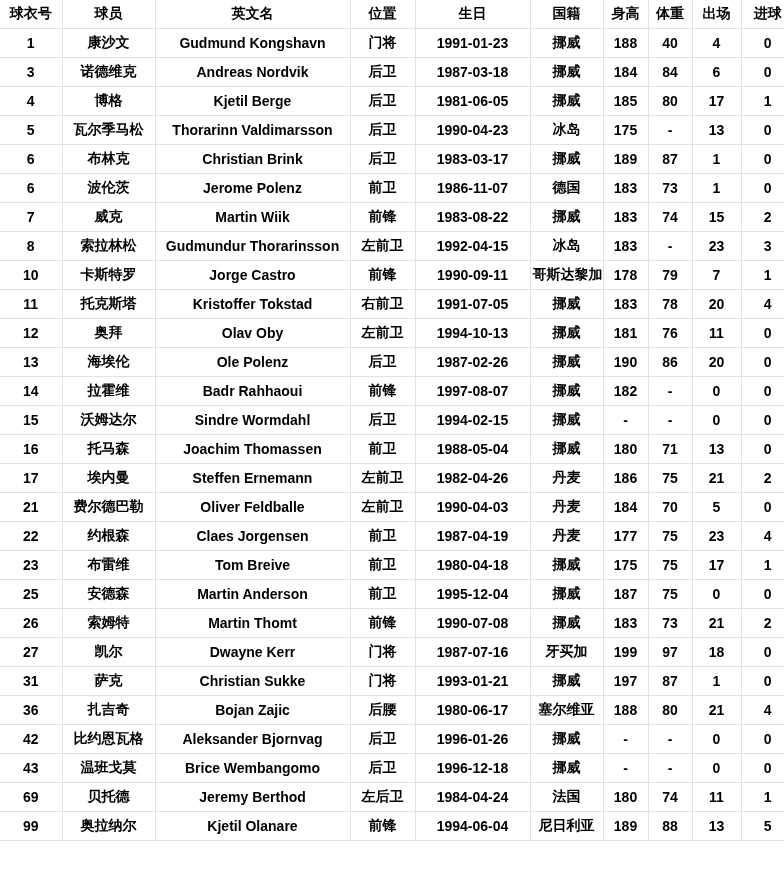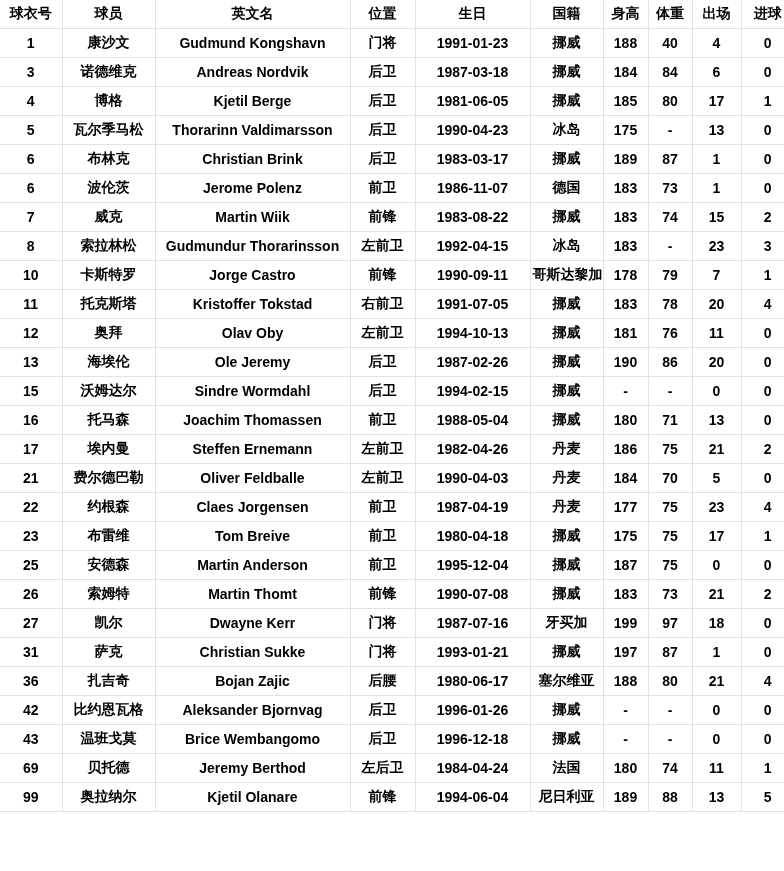--- a/index.html
+++ b/index.html
@@ -204,27 +204,39 @@
           <td>1994-10-13</td>
           <td>挪威</td>
           <td>181</td>
           <td>76</td>
           <td>11</td>
           <td>0</td>
         </tr>
         <tr>
           <td>13</td>
           <td>海埃伦</td>
-          <td>Ole Jeremy</td>
+          <td>Ole Polenz</td>
           <td>后卫</td>
           <td>1987-02-26</td>
           <td>挪威</td>
           <td>190</td>
           <td>86</td>
           <td>20</td>
+          <td>0</td>
+        </tr>
+        <tr>
+          <td>14</td>
+          <td>拉霍维</td>
+          <td>Badr Rahhaoui</td>
+          <td>前锋</td>
+          <td>1997-08-07</td>
+          <td>挪威</td>
+          <td>182</td>
+          <td>-</td>
+          <td>0</td>
           <td>0</td>
         </tr>
         <tr>
           <td>15</td>
           <td>沃姆达尔</td>
           <td>Sindre Wormdahl</td>
           <td>后卫</td>
           <td>1994-02-15</td>
           <td>挪威</td>
           <td>-</td>

